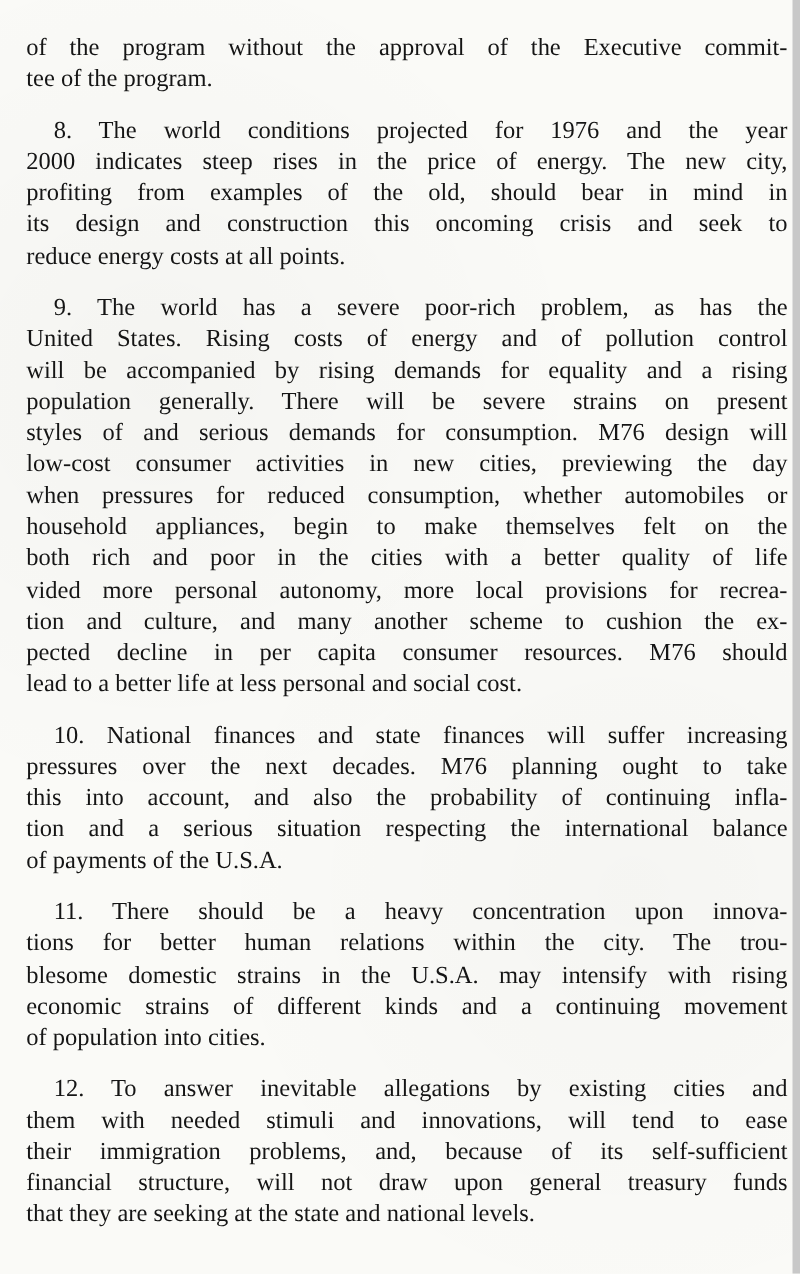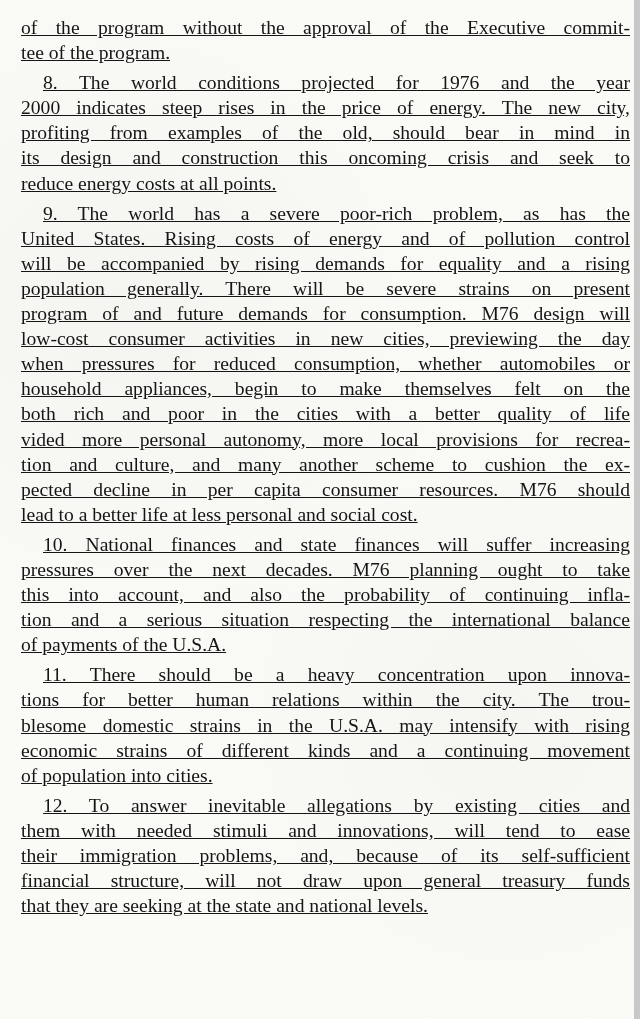--- a/index.html
+++ b/index.html
@@ -28,21 +28,21 @@
     display: block;
     font-size: 19.6px;
     line-height: 25.1px;
     height: 25.1px;
     white-space: nowrap;
     text-align: justify;
     text-align-last: justify;
   }
   .line.last { text-align-last: left; }
   .line.indent { padding-left: 22px; }
-  .para { margin: 5px 0 2px 0; text-decoration: underline; }
+  .para { margin: 16px 0 2px 0; }
 </style>
 </head>
 <body>
 
 <div class="page">
   <div class="text">
 
     <div class="para">
       <span class="line">of the program without the approval of the Executive commit-</span>
       <span class="line last">tee of the program.</span>
@@ -54,21 +54,21 @@
       <span class="line">profiting from examples of the old, should bear in mind in</span>
       <span class="line">its design and construction this oncoming crisis and seek to</span>
       <span class="line last">reduce energy costs at all points.</span>
     </div>
 
     <div class="para">
       <span class="line indent">9.  The world has a severe poor-rich problem, as has the</span>
       <span class="line">United States.  Rising costs of energy and of pollution control</span>
       <span class="line">will be accompanied by rising demands for equality and a rising</span>
       <span class="line">population generally.  There will be severe strains on present</span>
-      <span class="line">program of and future demands for consumption. M76 design will</span>
+      <span class="line">styles of and serious demands for consumption. M76 design will</span>
       <span class="line">low-cost consumer activities in new cities, previewing the day</span>
       <span class="line">when pressures for reduced consumption, whether automobiles or</span>
       <span class="line">household appliances, begin to make themselves felt on the</span>
       <span class="line">both rich and poor in the cities with a better quality of life</span>
       <span class="line">vided more personal autonomy, more local provisions for recrea-</span>
       <span class="line">tion and culture, and many another scheme to cushion the ex-</span>
       <span class="line">pected decline in per capita consumer resources.  M76 should</span>
       <span class="line last">lead to a better life at less personal and social cost.</span>
     </div>
 

